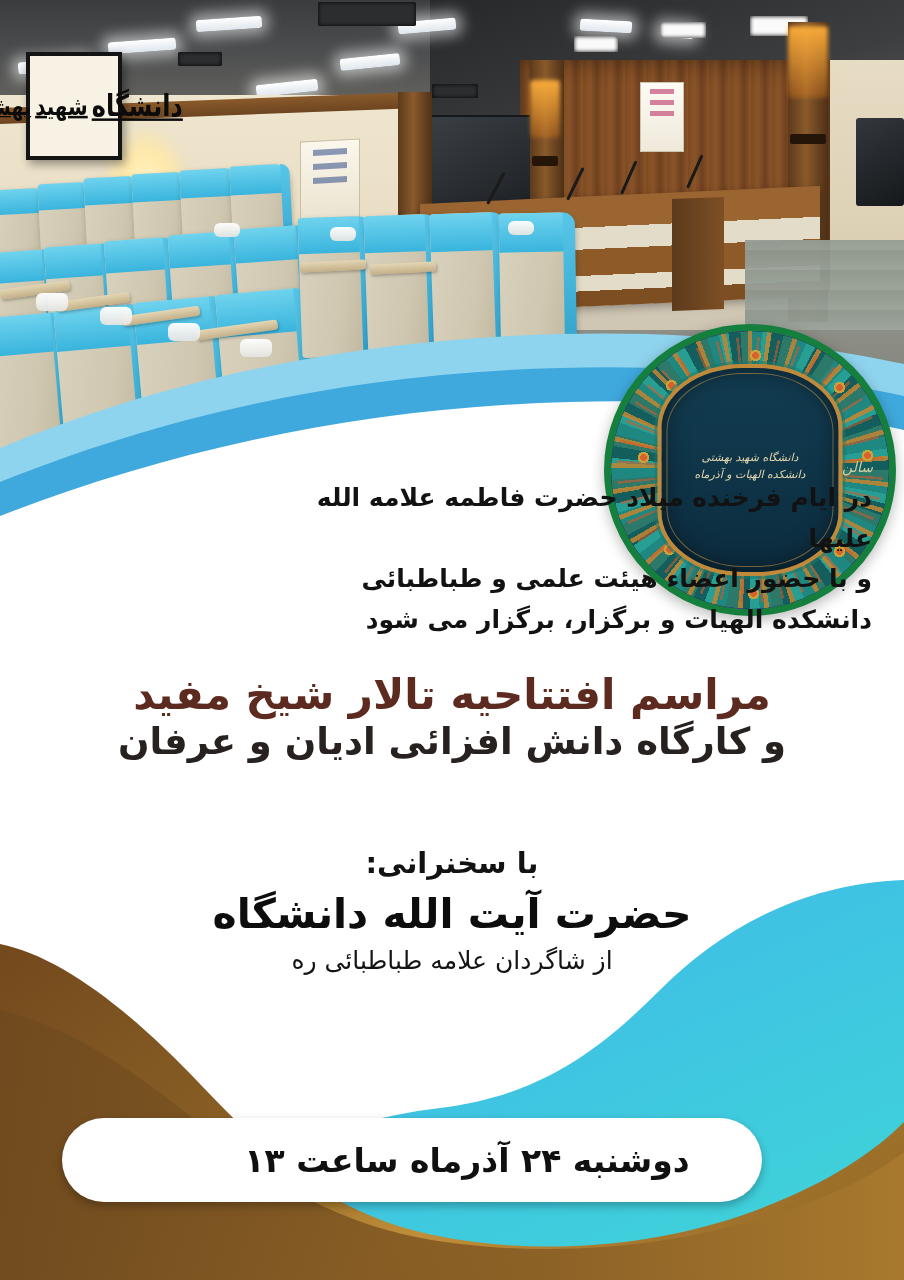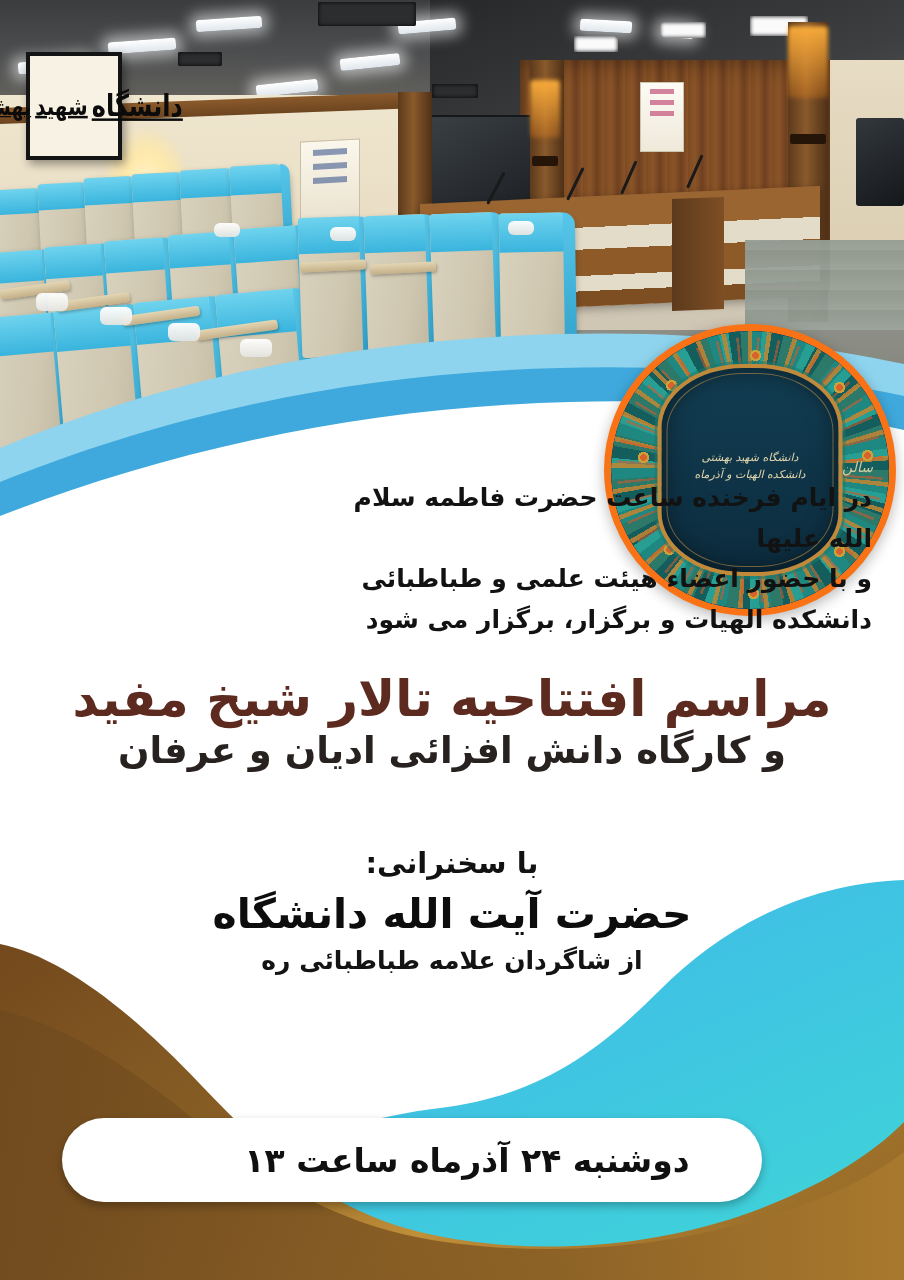--- a/index.html
+++ b/index.html
@@ -167,24 +167,24 @@
     background:linear-gradient(180deg,#ffffff,#e4e4e0); opacity:.95;
   }
 
   
   .wave-top{ position:absolute; left:0; top:330px; width:904px; height:190px; }
 
   
   .medallion{
     position:absolute; left:604px; top:324px; width:292px; height:292px;
     border-radius:50%;
-    border:7px solid #f97316;
+    border:7px solid #15803d;
     box-shadow:0 4px 14px rgba(0,0,0,.28);
     overflow:hidden;
-    background:#0369a1;
+    background:#6d28d9;
   }
   .med-bg{
     position:absolute; inset:0;
     background:
       radial-gradient(circle at 50% 50%, #14425a 0%, #10394e 48%, #0d2f42 70%, #0b2838 100%);
   }
   
   .med-ring{
     position:absolute; inset:0; border-radius:50%;
     background:
@@ -262,33 +262,33 @@
   .intro{
     position:absolute; right:32px; top:478px; width:560px;
     text-align:right; color:#121212; direction:rtl;
     font-size:25px; line-height:1.62; font-weight:600;
     letter-spacing:-.2px;
   }
   .title-wrap{
     position:absolute; left:0; right:0; top:672px; text-align:center;
   }
   .title-1{
-    font-size:50px; font-weight:800; color:#5c2a1f; line-height:1.08;
+    font-size:42px; font-weight:800; color:#5c2a1f; line-height:1.08;
     letter-spacing:-1px;
   }
   .title-2{
     font-size:37px; font-weight:800; color:#272220; line-height:1.15;
     margin-top:4px; letter-spacing:-.6px;
   }
   .speaker-wrap{
     position:absolute; left:0; right:0; top:846px; text-align:center;
   }
   .sp-label{ font-size:29px; font-weight:800; color:#121212; }
   .sp-name{ font-size:41px; font-weight:800; color:#0d0d0d; margin-top:10px; letter-spacing:-.5px;}
-  .sp-sub{ font-size:25px; font-weight:700; color:#141414; margin-top:8px;}
+  .sp-sub{ font-size:25px; font-weight:400; color:#141414; margin-top:8px;}
 
   
   .bottom{ position:absolute; left:0; top:860px; width:904px; height:420px; }
 
   
   .date-bar{
     position:absolute; left:62px; top:1118px; width:700px; height:84px;
     background:#ffffff; border-radius:42px;
     box-shadow:0 4px 10px rgba(0,0,0,.28);
     display:flex; align-items:center; justify-content:center;
@@ -452,21 +452,21 @@
 
   <div class="logo">
     <div class="logo-in">
       <div class="logo-a">دانشگاه</div>
       <div class="logo-b">شهید</div>
       <div class="logo-c">بهشتی</div>
     </div>
   </div>
 
   <div class="intro">
-    <div>در ایام  فرخنده ساعت حضرت فاطمه سلام الله علیها</div>
+    <div>در ایام  فرخنده میلاد حضرت فاطمه علامه الله علیها</div>
     <div>و با حضور اعضاء هیئت علمی و طباطبائی</div>
     <div>دانشکده الهیات و برگزار، برگزار می شود</div>
   </div>
 
   <div class="title-wrap">
     <div class="title-1">مراسم افتتاحیه تالار شیخ مفید</div>
     <div class="title-2">و کارگاه دانش افزائی ادیان و عرفان</div>
   </div>
 
   <div class="speaker-wrap">

